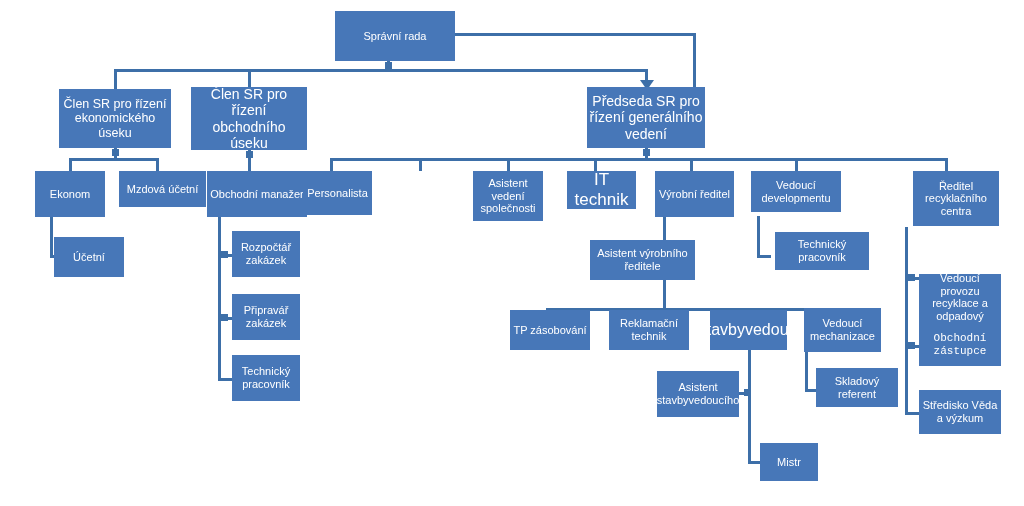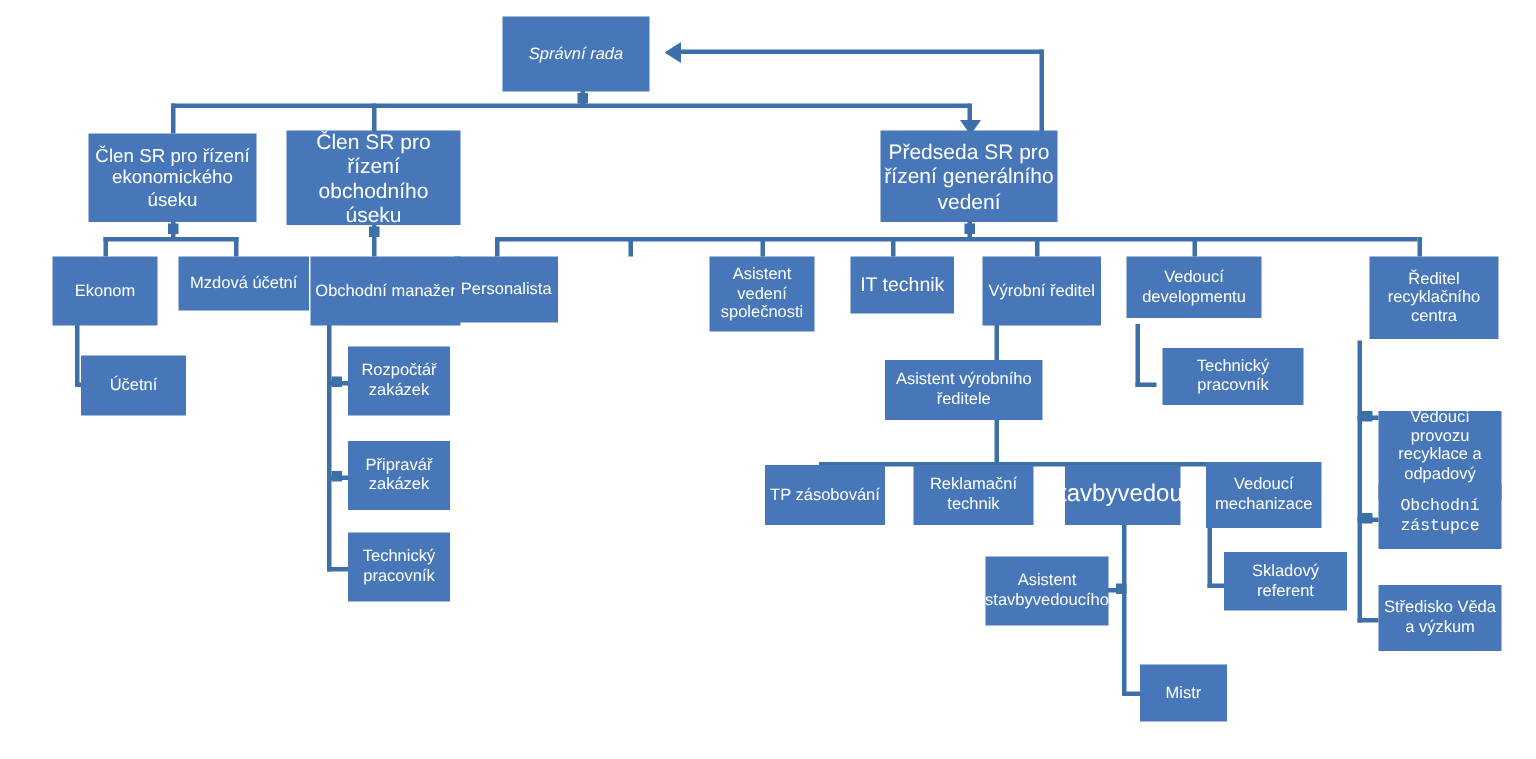--- a/index.html
+++ b/index.html
@@ -131,21 +131,21 @@
   <div class="conn conn-v" style="left:757px; top:216px; height:42px;"></div>
   <div class="conn conn-h" style="left:757px; top:255px; width:14px;"></div>
 
   <div class="conn conn-v" style="left:905px; top:227px; height:188px;"></div>
   <div class="conn conn-h" style="left:905px; top:277px; width:14px;"></div>
   <div class="stub" style="left:908px; top:274px;"></div>
   <div class="conn conn-h" style="left:905px; top:345px; width:14px;"></div>
   <div class="stub" style="left:908px; top:342px;"></div>
   <div class="conn conn-h" style="left:905px; top:412px; width:14px;"></div>
 
-  <div class="node" style="left:335px; top:11px; width:98px; height:50px; font-size:11px;font-style:italic;">Správní rada</div>
+  <div class="node" style="left:335px; top:11px; width:120px; height:50px; font-size:11px;">Správní rada</div>
 
   <div class="node" style="left:59px; top:89px; width:112px; height:59px; font-size:12.5px;">Člen SR pro řízení ekonomického úseku</div>
 
   <div class="node" style="left:191px; top:87px; width:116px; height:63px; font-size:14px;">Člen SR pro řízení obchodního úseku</div>
 
   <div class="node" style="left:587px; top:87px; width:118px; height:61px; font-size:14px;">Předseda SR pro řízení generálního vedení</div>
 
   <div class="node" style="left:35px; top:171px; width:70px; height:46px; font-size:11px;">Ekonom</div>
 
   <div class="node" style="left:119px; top:171px; width:87px; height:36px; font-size:11px;">Mzdová účetní</div>
@@ -158,21 +158,21 @@
 
   <div class="node" style="left:232px; top:294px; width:68px; height:46px; font-size:11px;">Připravář zakázek</div>
 
   <div class="node" style="left:232px; top:355px; width:68px; height:46px; font-size:11px;">Technický pracovník</div>
 
   <div class="node" style="left:303px; top:171px; width:69px; height:44px; font-size:11px;">Personalista</div>
 
 
   <div class="node" style="left:473px; top:171px; width:70px; height:50px; font-size:11px;">Asistent vedení společnosti</div>
 
-  <div class="node" style="left:567px; top:171px; width:69px; height:38px; font-size:13px;">IT technik</div>
+  <div class="node" style="left:567px; top:171px; width:69px; height:38px; font-size:17px;">IT technik</div>
 
   <div class="node" style="left:655px; top:171px; width:79px; height:46px; font-size:11px;">Výrobní ředitel</div>
 
   <div class="node" style="left:751px; top:171px; width:90px; height:41px; font-size:11px;">Vedoucí developmentu</div>
 
   <div class="node" style="left:913px; top:171px; width:86px; height:55px; font-size:11px;">Ředitel recyklačního centra</div>
 
   <div class="node" style="left:590px; top:240px; width:105px; height:40px; font-size:11px;">Asistent výrobního ředitele</div>
 
   <div class="node" style="left:775px; top:232px; width:94px; height:38px; font-size:11px;">Technický pracovník</div>

